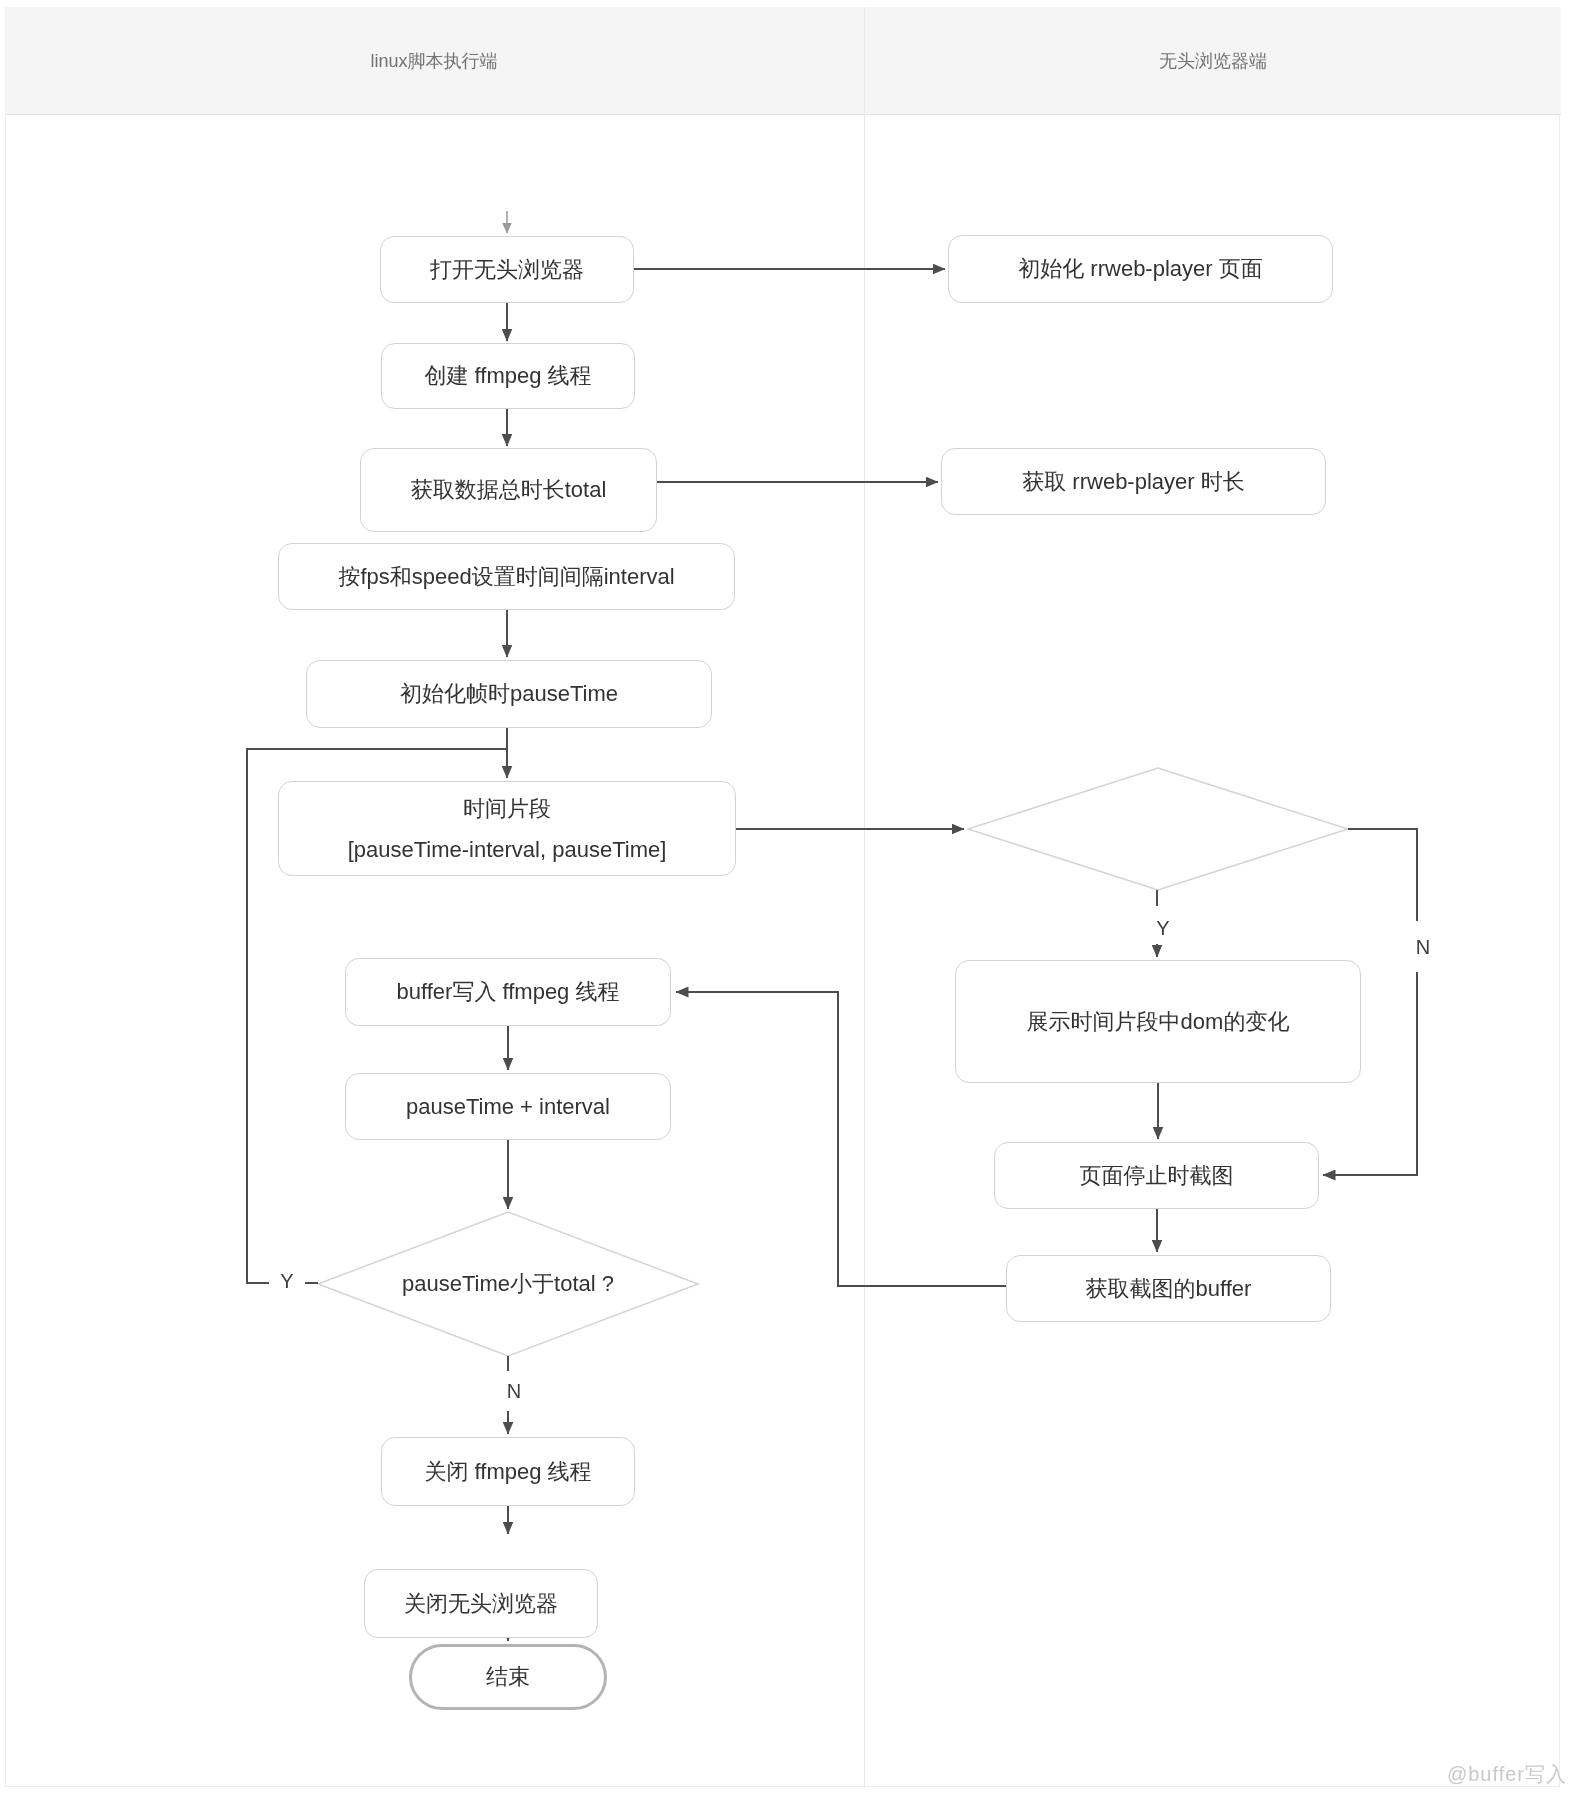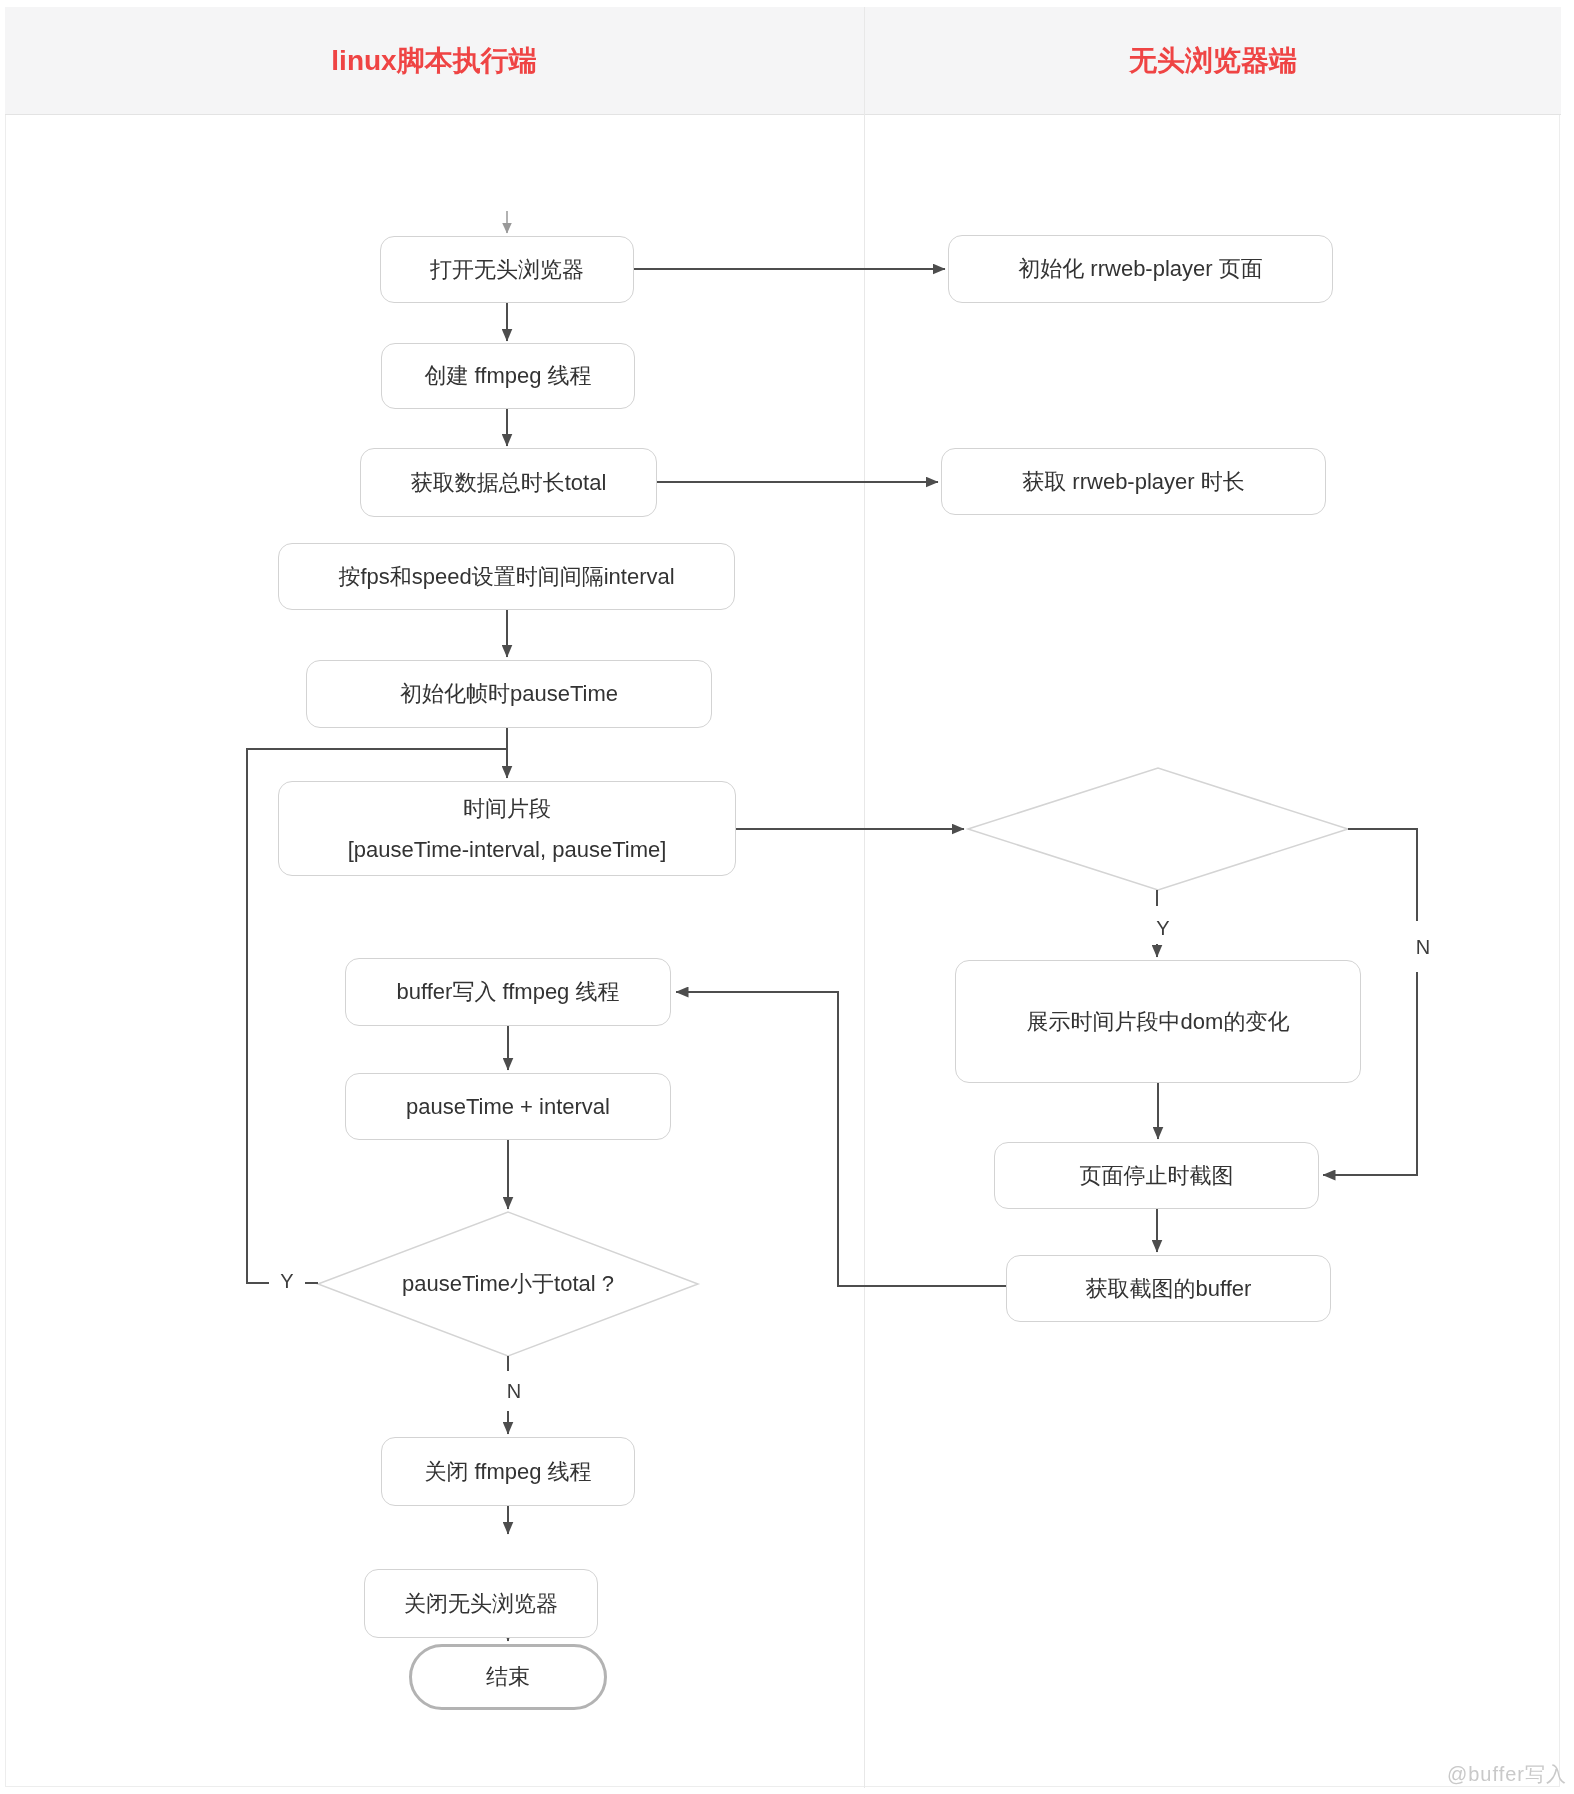--- a/index.html
+++ b/index.html
@@ -1,21 +1,21 @@
 <!DOCTYPE html>
 <html><head>
 <meta charset="utf-8">
 <style>
   html,body{margin:0;padding:0;background:#ffffff;}
   body{width:1574px;height:1794px;font-family:"Liberation Sans","DejaVu Sans",sans-serif;}
   #diagram{position:relative;width:1574px;height:1794px;overflow:hidden;background:#ffffff;}
   .canvas-frame{position:absolute;left:5px;top:7px;width:1555px;height:1780px;border:1px solid #ededed;box-sizing:border-box;}
   .lane-header{position:absolute;left:5px;top:7px;width:1556px;height:108px;background:#f5f5f6;border-bottom:1px solid #e3e3e3;box-sizing:border-box;}
   .lane-divider{position:absolute;left:864px;top:7px;width:1px;height:1781px;background:#e8e8e8;}
-  .lane-title{position:absolute;transform:translate(-50%,-50%);font-size:28px;font-weight:bold;color:#ef4444;white-space:nowrap;}
+  .lane-title{position:absolute;transform:translate(-50%,-50%);font-size:18px;font-weight:normal;color:#737373;white-space:nowrap;}
   #edges-svg{position:absolute;left:0;top:0;}
   .node{position:absolute;display:flex;flex-direction:column;align-items:center;justify-content:center;
         font-size:22px;color:#333333;text-align:center;box-sizing:border-box;white-space:nowrap;z-index:2;border-radius:14px;}
   .process{background:#ffffff;border:1px solid #d3d3d3;}
   .stadium{background:#ffffff;border:4px solid #b3b3b3;border-radius:44px;}
   .stadium-end{border-width:3px;}
   .diamond{background:transparent;border:none;}
   .multiline div{line-height:41px;}
   .edge-label{position:absolute;transform:translate(-50%,-50%);font-size:20px;color:#3d3d3d;z-index:3;}
   .watermark{position:absolute;right:7px;bottom:6px;font-size:20px;color:#c9c9c9;z-index:3;letter-spacing:1px;}
@@ -62,21 +62,21 @@
       <polyline points="269,1283 247,1283 247,749 507,749" fill="none" stroke="#4d4d4d" stroke-width="2"></polyline>
       <polyline points="508,1356 508,1371" fill="none" stroke="#4d4d4d" stroke-width="2"></polyline>
       <polyline points="508,1411 508,1434" fill="none" stroke="#4d4d4d" stroke-width="2" marker-end="url(#ah)"></polyline>
       <polyline points="508,1506 508,1534" fill="none" stroke="#4d4d4d" stroke-width="2" marker-end="url(#ah)"></polyline>
       <polyline points="508,1606 508,1641" fill="none" stroke="#4d4d4d" stroke-width="2" marker-end="url(#ah)"></polyline>
     </svg>
 
   <div class="watermark">@buffer写入</div>
     <div class="node process" style="left: 380px; top: 236px; width: 254px; height: 67px;">打开无头浏览器</div>
     <div class="node process" style="left: 381px; top: 343px; width: 254px; height: 66px;">创建 ffmpeg 线程</div>
-    <div class="node process" style="left: 360px; top: 448px; width: 297px; height: 69px;">获取数据总时长total</div>
+    <div class="node process" style="left: 360px; top: 448px; width: 297px; height: 84px;">获取数据总时长total</div>
     <div class="node process" style="left: 278px; top: 543px; width: 457px; height: 67px;">按fps和speed设置时间间隔interval</div>
     <div class="node process" style="left: 306px; top: 660px; width: 406px; height: 68px;">初始化帧时pauseTime</div>
     <div class="node process multiline" style="left: 278px; top: 781px; width: 458px; height: 95px;">
       <div>时间片段</div>
       <div>[pauseTime-interval, pauseTime]</div>
     </div>
     <div class="node process" style="left: 345px; top: 958px; width: 326px; height: 68px;">buffer写入 ffmpeg 线程</div>
     <div class="node process" style="left: 345px; top: 1073px; width: 326px; height: 67px;">pauseTime + interval</div>
     <div class="node diamond" style="left: 318px; top: 1212px; width: 380px; height: 144px;">pauseTime小于total ?</div>
     <div class="node process" style="left: 381px; top: 1437px; width: 254px; height: 69px;">关闭 ffmpeg 线程</div>

